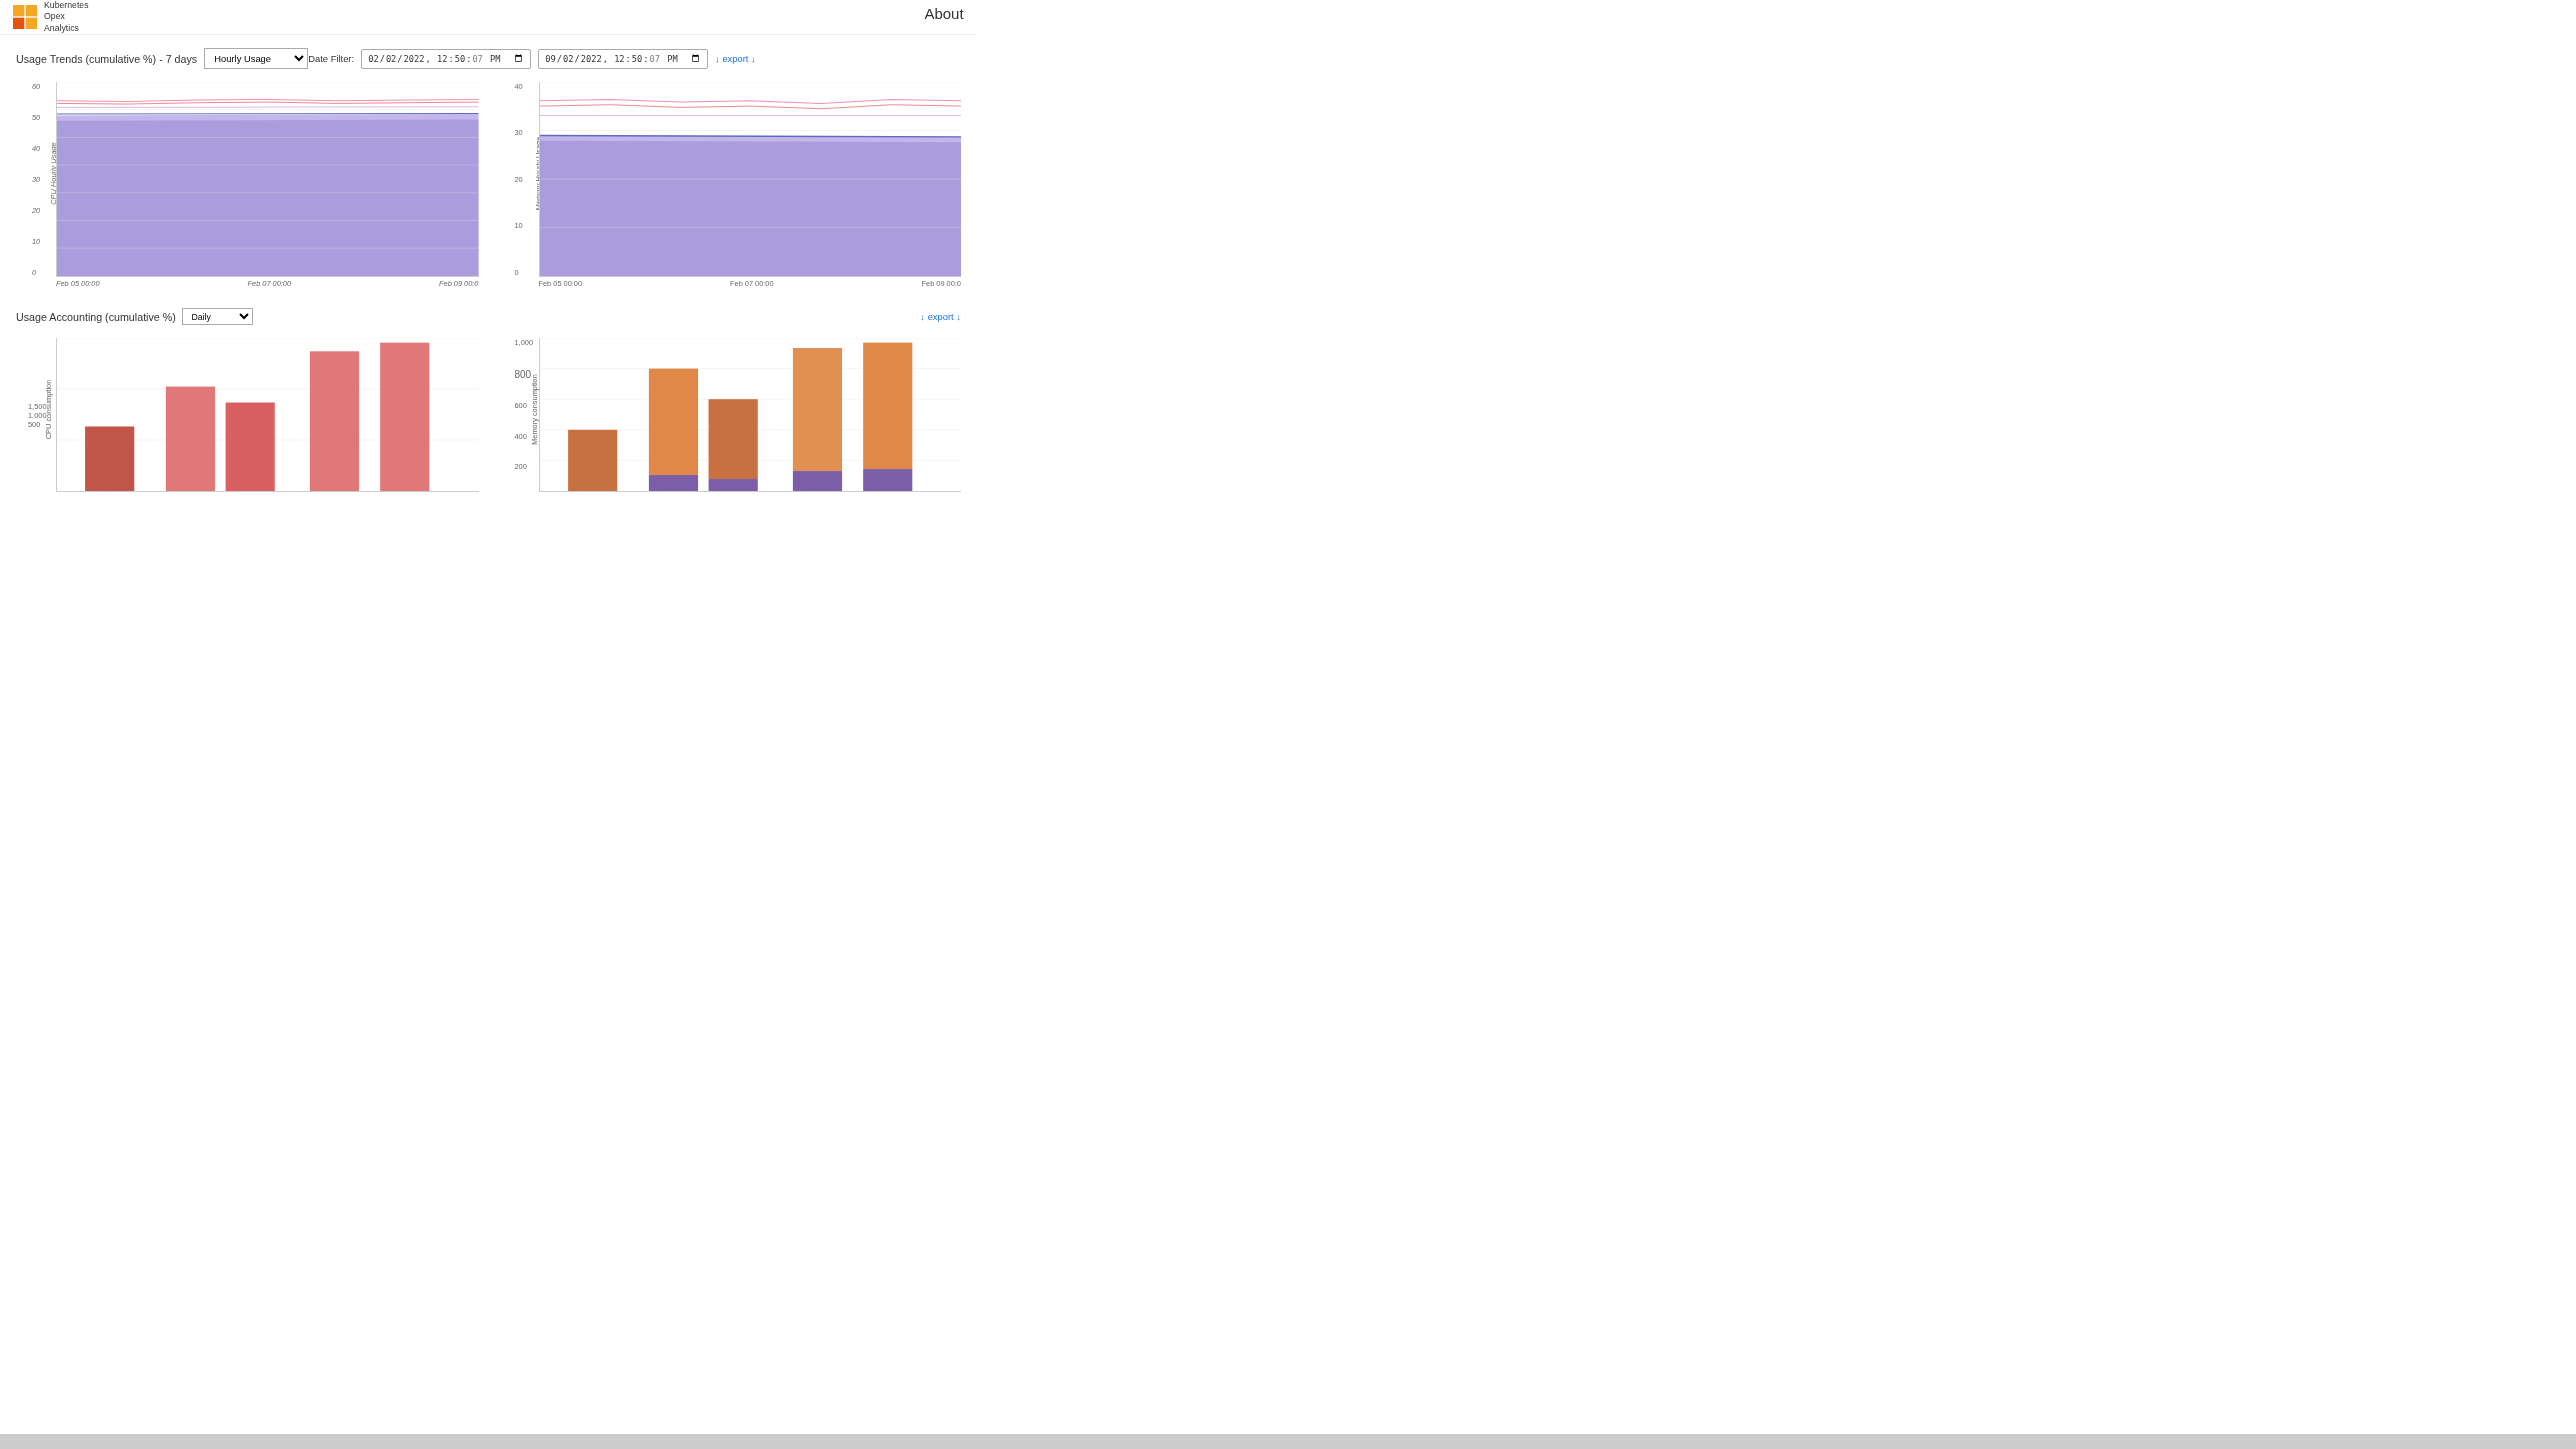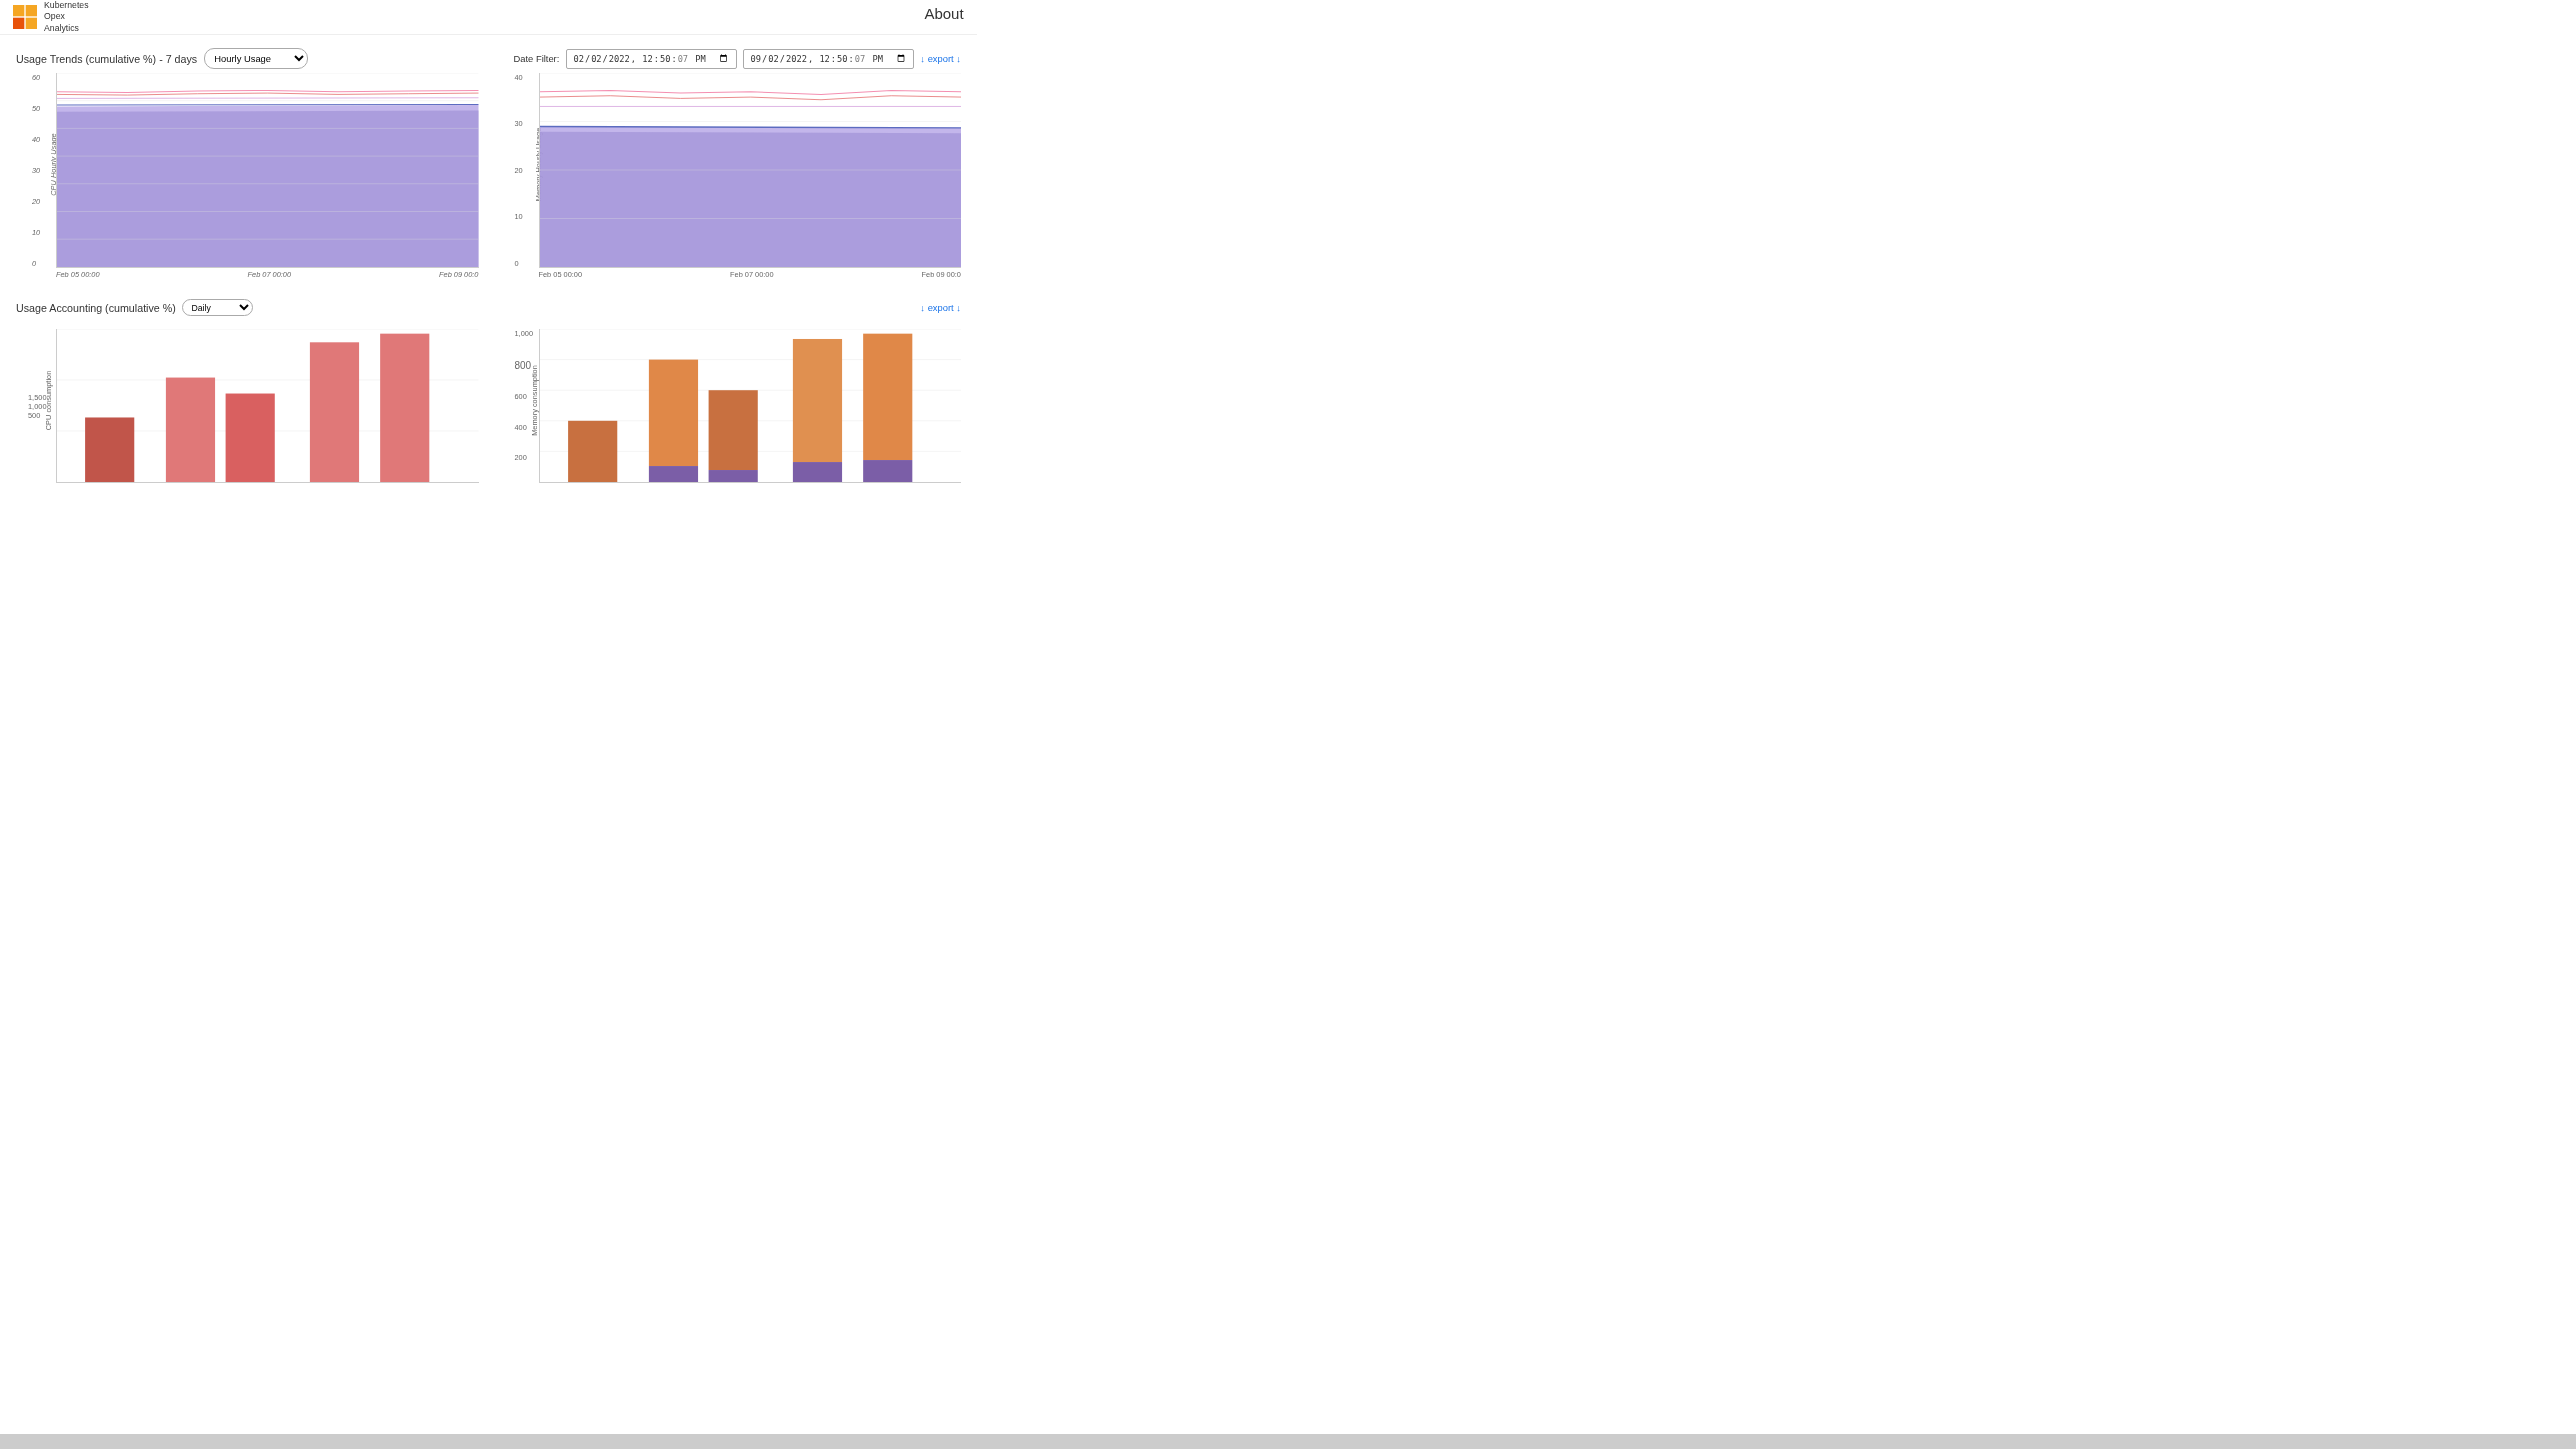--- a/index.html
+++ b/index.html
@@ -44,37 +44,36 @@
 
     
     .main {
       padding: 13.4px 16px;
     }
 
     
     .section-header {
       display: flex;
       align-items: center;
-      justify-content: space-between;
-      margin-bottom: 4px;
+      margin-bottom: 13px;
     }
     .section-title-row {
       display: flex;
       align-items: center;
       gap: 6.7px;
     }
     .section-title {
       font-size: 10.7px;
       font-weight: normal;
       color: #333;
     }
     .select-dropdown {
       padding: 2.7px 16px 2.7px 5.4px;
       border: 0.7px solid #aaa;
-      border-radius: 10px;
+      border-radius: 0;
       font-size: 9.4px;
       background: #fff;
       appearance: auto;
       cursor: pointer;
     }
     .date-filter-row {
       display: flex;
       align-items: center;
       gap: 6.7px;
     }

